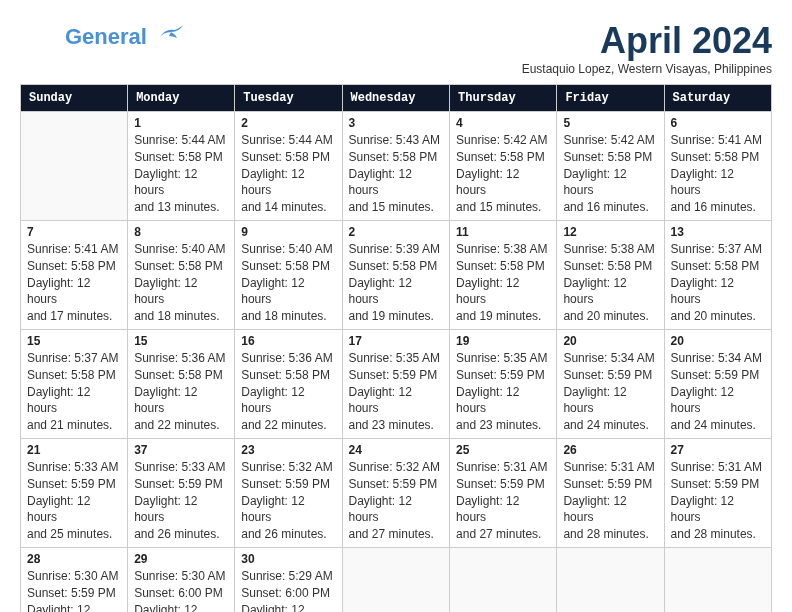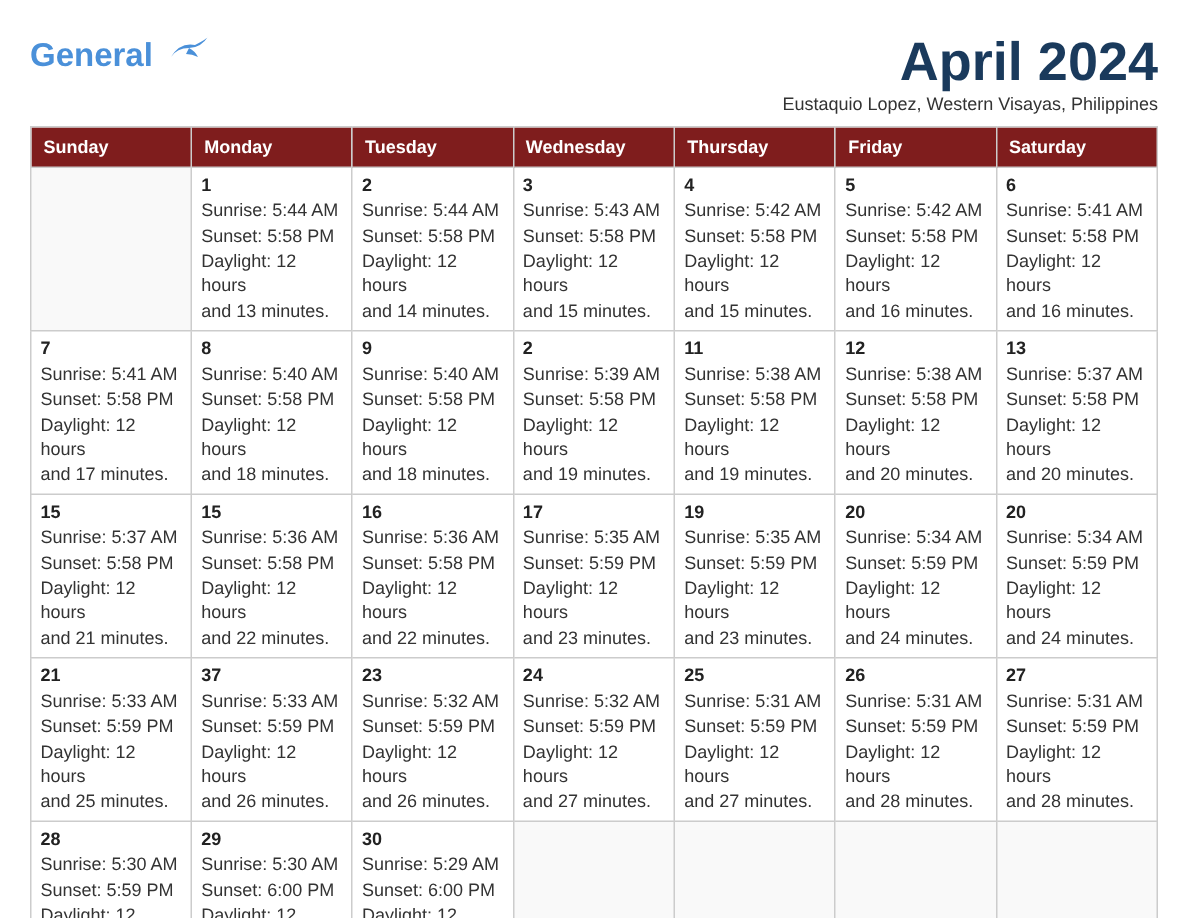--- a/index.html
+++ b/index.html
@@ -8,20 +8,21 @@
       background: #fff;
       width: 792px;
       min-height: 612px;
       padding: 20px;
     }
     .header {
       display: flex;
       justify-content: space-between;
       align-items: flex-start;
       margin-bottom: 4px;
+      margin-left: 45px;
     }
     .logo {
       display: flex;
       align-items: center;
     }
     .logo-text {
       font-size: 22px;
       font-weight: bold;
       color: #1a3a5c;
       line-height: 1.1;
@@ -45,27 +46,28 @@
     .subtitle {
       font-size: 12px;
       color: #333;
     }
     .calendar {
       width: 100%;
       border-collapse: collapse;
       margin-top: 8px;
     }
     .calendar th {
-      background-color: #7f1d1d;
+      background-color: #0f172a;
       color: #fff;
       font-size: 12px;
       font-weight: bold;
       text-align: left;
       padding: 6px 8px;
       border: 1px solid #ccc;
+      font-family: Liberation Mono, monospace;
     }
     .calendar td {
       vertical-align: top;
       border: 1px solid #ccc;
       padding: 4px 6px;
       font-size: 10px;
       color: #333;
       width: 108px;
       min-height: 80px;
     }

